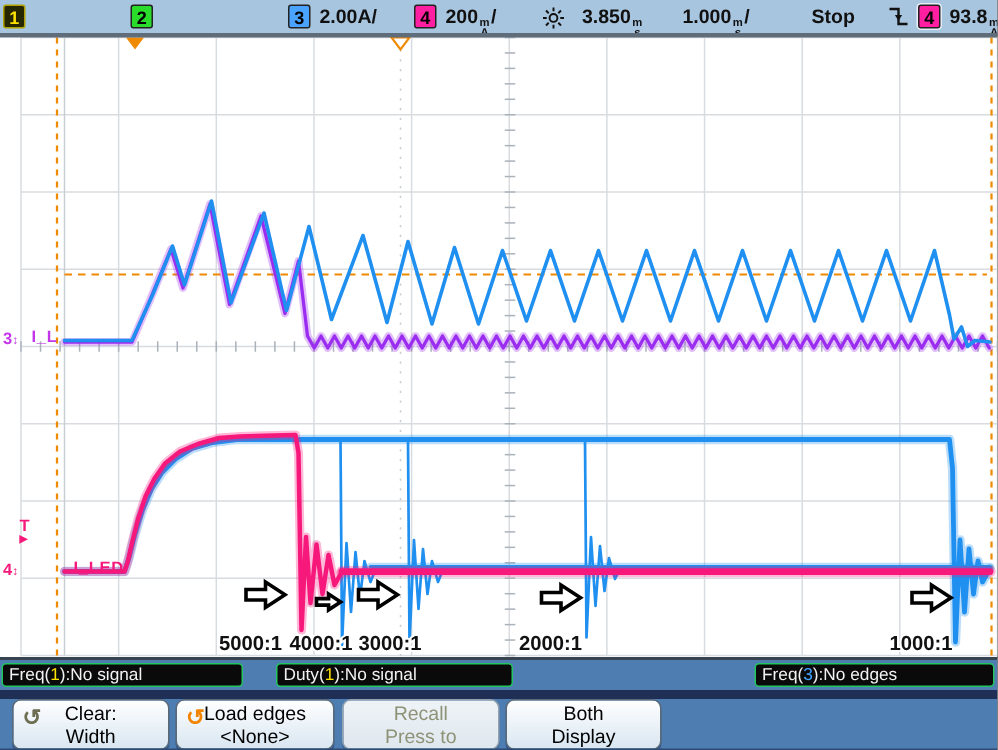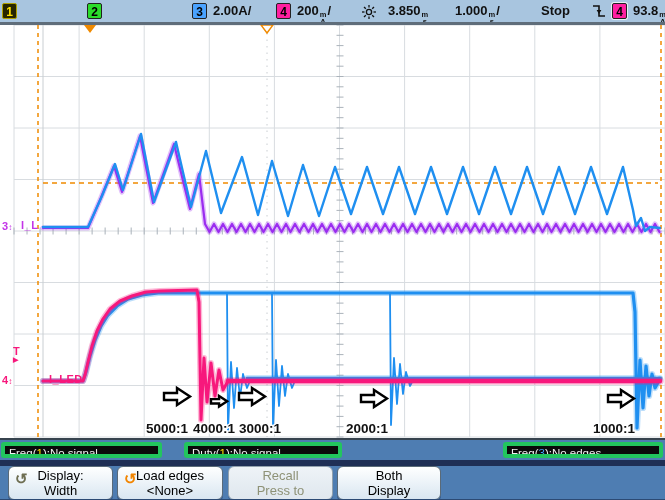--- a/index.html
+++ b/index.html
@@ -25,21 +25,21 @@
   .lab-il{left:21px;top:219px;color:#c335e8;}
   .lab-iled{left:21px;top:373px;color:#f7187c;margin-left:28px;}
   .gmark{position:absolute;z-index:2;font-size:11px;font-weight:700;line-height:11px;}
   .gm3{left:2px;top:221px;color:#c335e8;}
   .gm4{left:2px;top:375px;color:#f7187c;}
   .gmT{left:13px;top:346px;color:#f7187c;display:flex;flex-direction:column;align-items:flex-start;}
   .gmT .tri{font-size:7px;line-height:6px;}
   .arr-sub{font-size:8px;}
   
   .bottombar{position:absolute;left:0;top:438px;width:665px;height:62px;background:#4e7db2;z-index:3;border-top:2px solid #37434e;box-sizing:border-box;}
-  .meas{position:absolute;top:2px;height:16px;line-height:15px;background:#0a0a0a;border:4px solid #22c55e;
+  .meas{position:absolute;top:2px;height:16px;line-height:15px;background:#0a0a0a;border:1px solid #22c55e;
         border-radius:3px;color:#f2f2f2;font-size:11.5px;padding-left:4px;box-sizing:border-box;white-space:nowrap;overflow:hidden;}
   .darkband{position:absolute;left:0;top:20px;width:665px;height:6px;background:#1f2f55;}
   .btn{position:absolute;top:26px;height:32px;border:1px solid #5a6a78;border-radius:6px;
        background:linear-gradient(#feffff,#d9e6f1);box-shadow:0 2px 0 rgba(10,20,60,.35);
        font-size:13px;line-height:15px;color:#000;text-align:center;display:flex;flex-direction:column;justify-content:center;cursor:pointer;}
   .btn .bicon{position:absolute;left:6px;top:4px;font-size:15px;font-weight:700;}
   .bicon-gray{color:#6e6e52;}
   .bicon-orange{color:#f28500;font-weight:800;}
   .btn.disabled{background:linear-gradient(#eef3f7,#dfe7ee);border-color:#93a2ae;color:#8e9277;box-shadow:0 2px 0 rgba(10,20,60,.2);cursor:default;}
   .bstrip{position:absolute;left:0;top:59px;width:665px;height:3px;background:#2c4a74;}
@@ -253,21 +253,21 @@
       <span class="tri">▶</span>
     </div>
 
   <div class="bottombar">
     <div class="meas" style="left:1px;width:161px"><span>Freq(</span><span style="color:#ffe100">1</span><span>):No signal</span></div>
     <div class="meas" style="left:184px;width:158px"><span>Duty(</span><span style="color:#ffe100">1</span><span>):No signal</span></div>
     <div class="meas" style="left:503px;width:160px"><span>Freq(</span><span style="color:#41a4ff">3</span><span>):No edges</span></div>
     <div class="darkband"></div>
     <div class="btn" style="left:8px;width:103px">
       <span class="bicon bicon-gray">↺</span>
-      <div>Display:</div>
+      <div>Clear:</div>
         <div>Width</div>
       </div>
     <div class="btn" style="left:117px;width:104px">
       <span class="bicon bicon-orange">↺</span>
       <div>Load edges</div>
         <div>&lt;None&gt;</div>
       </div>
     <div class="btn disabled" style="left:228px;width:103px">
       <div>Recall</div>
         <div>Press to</div>

